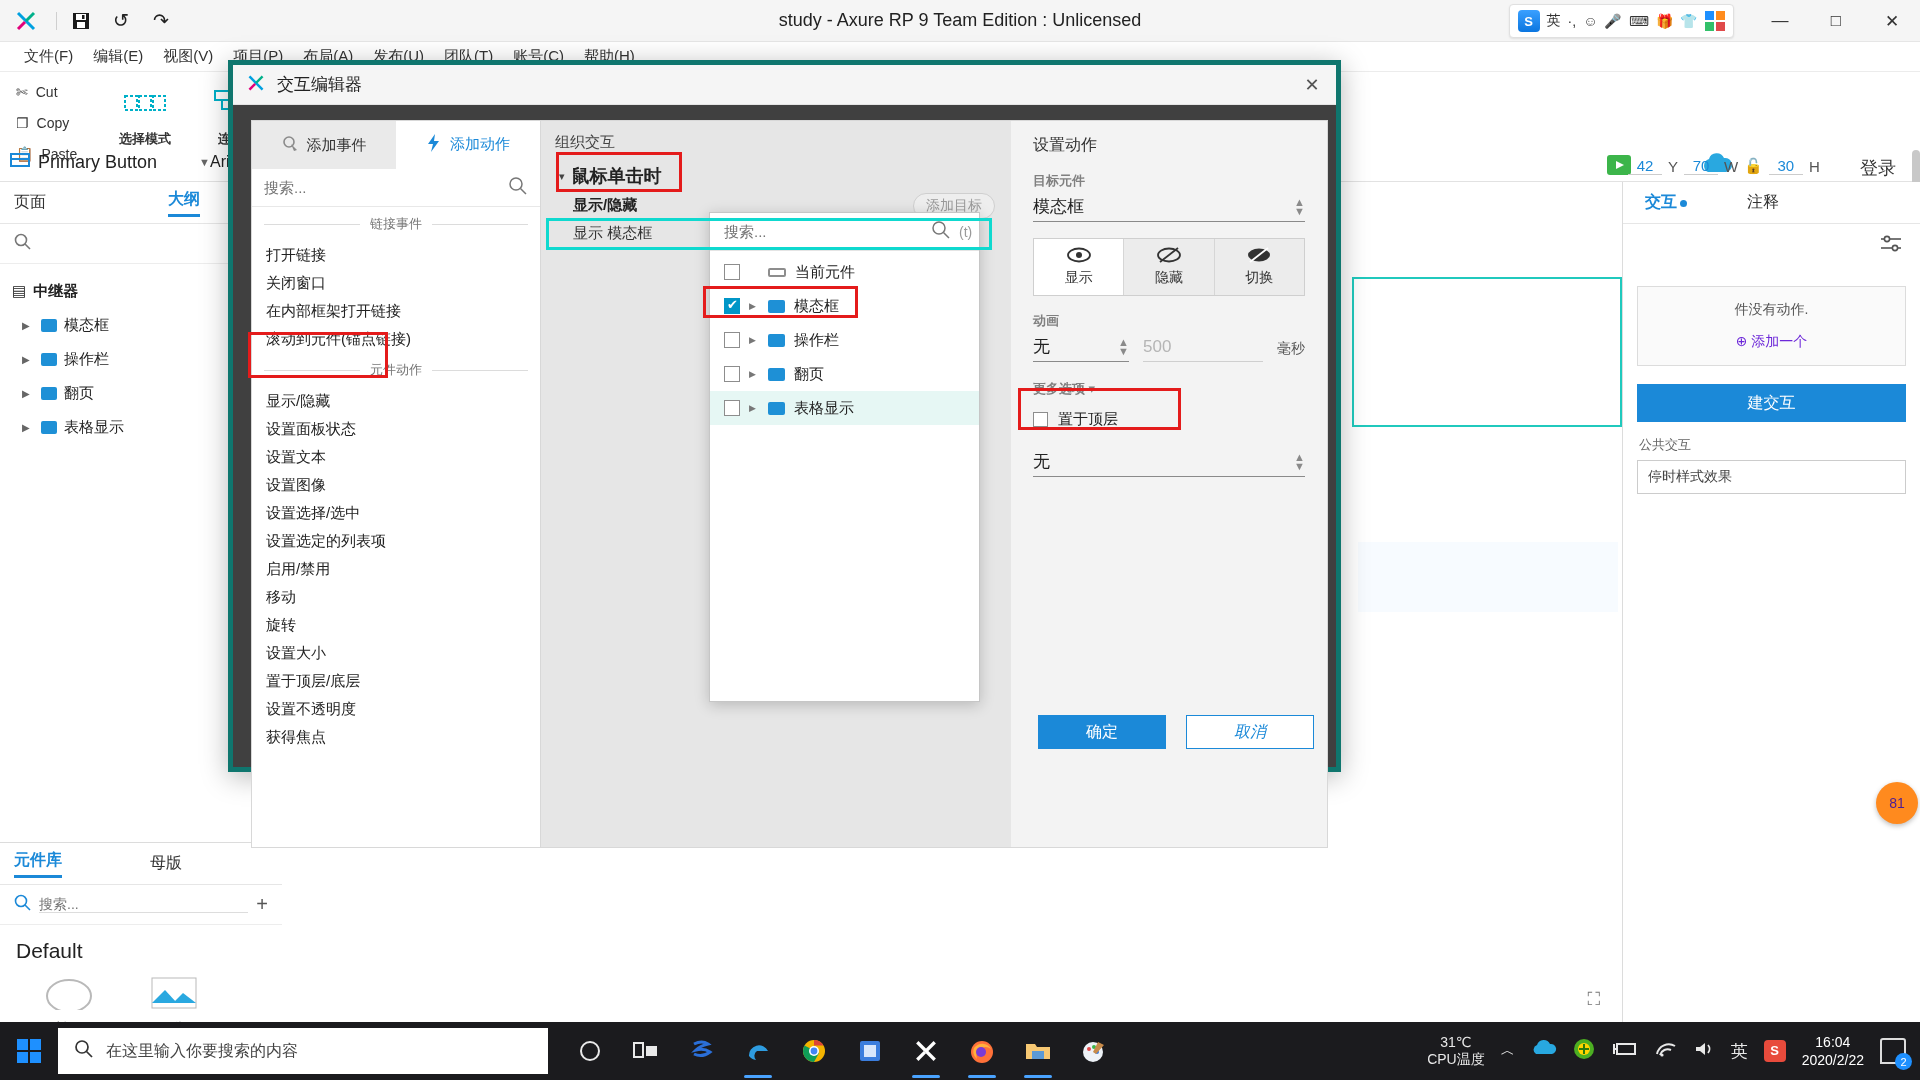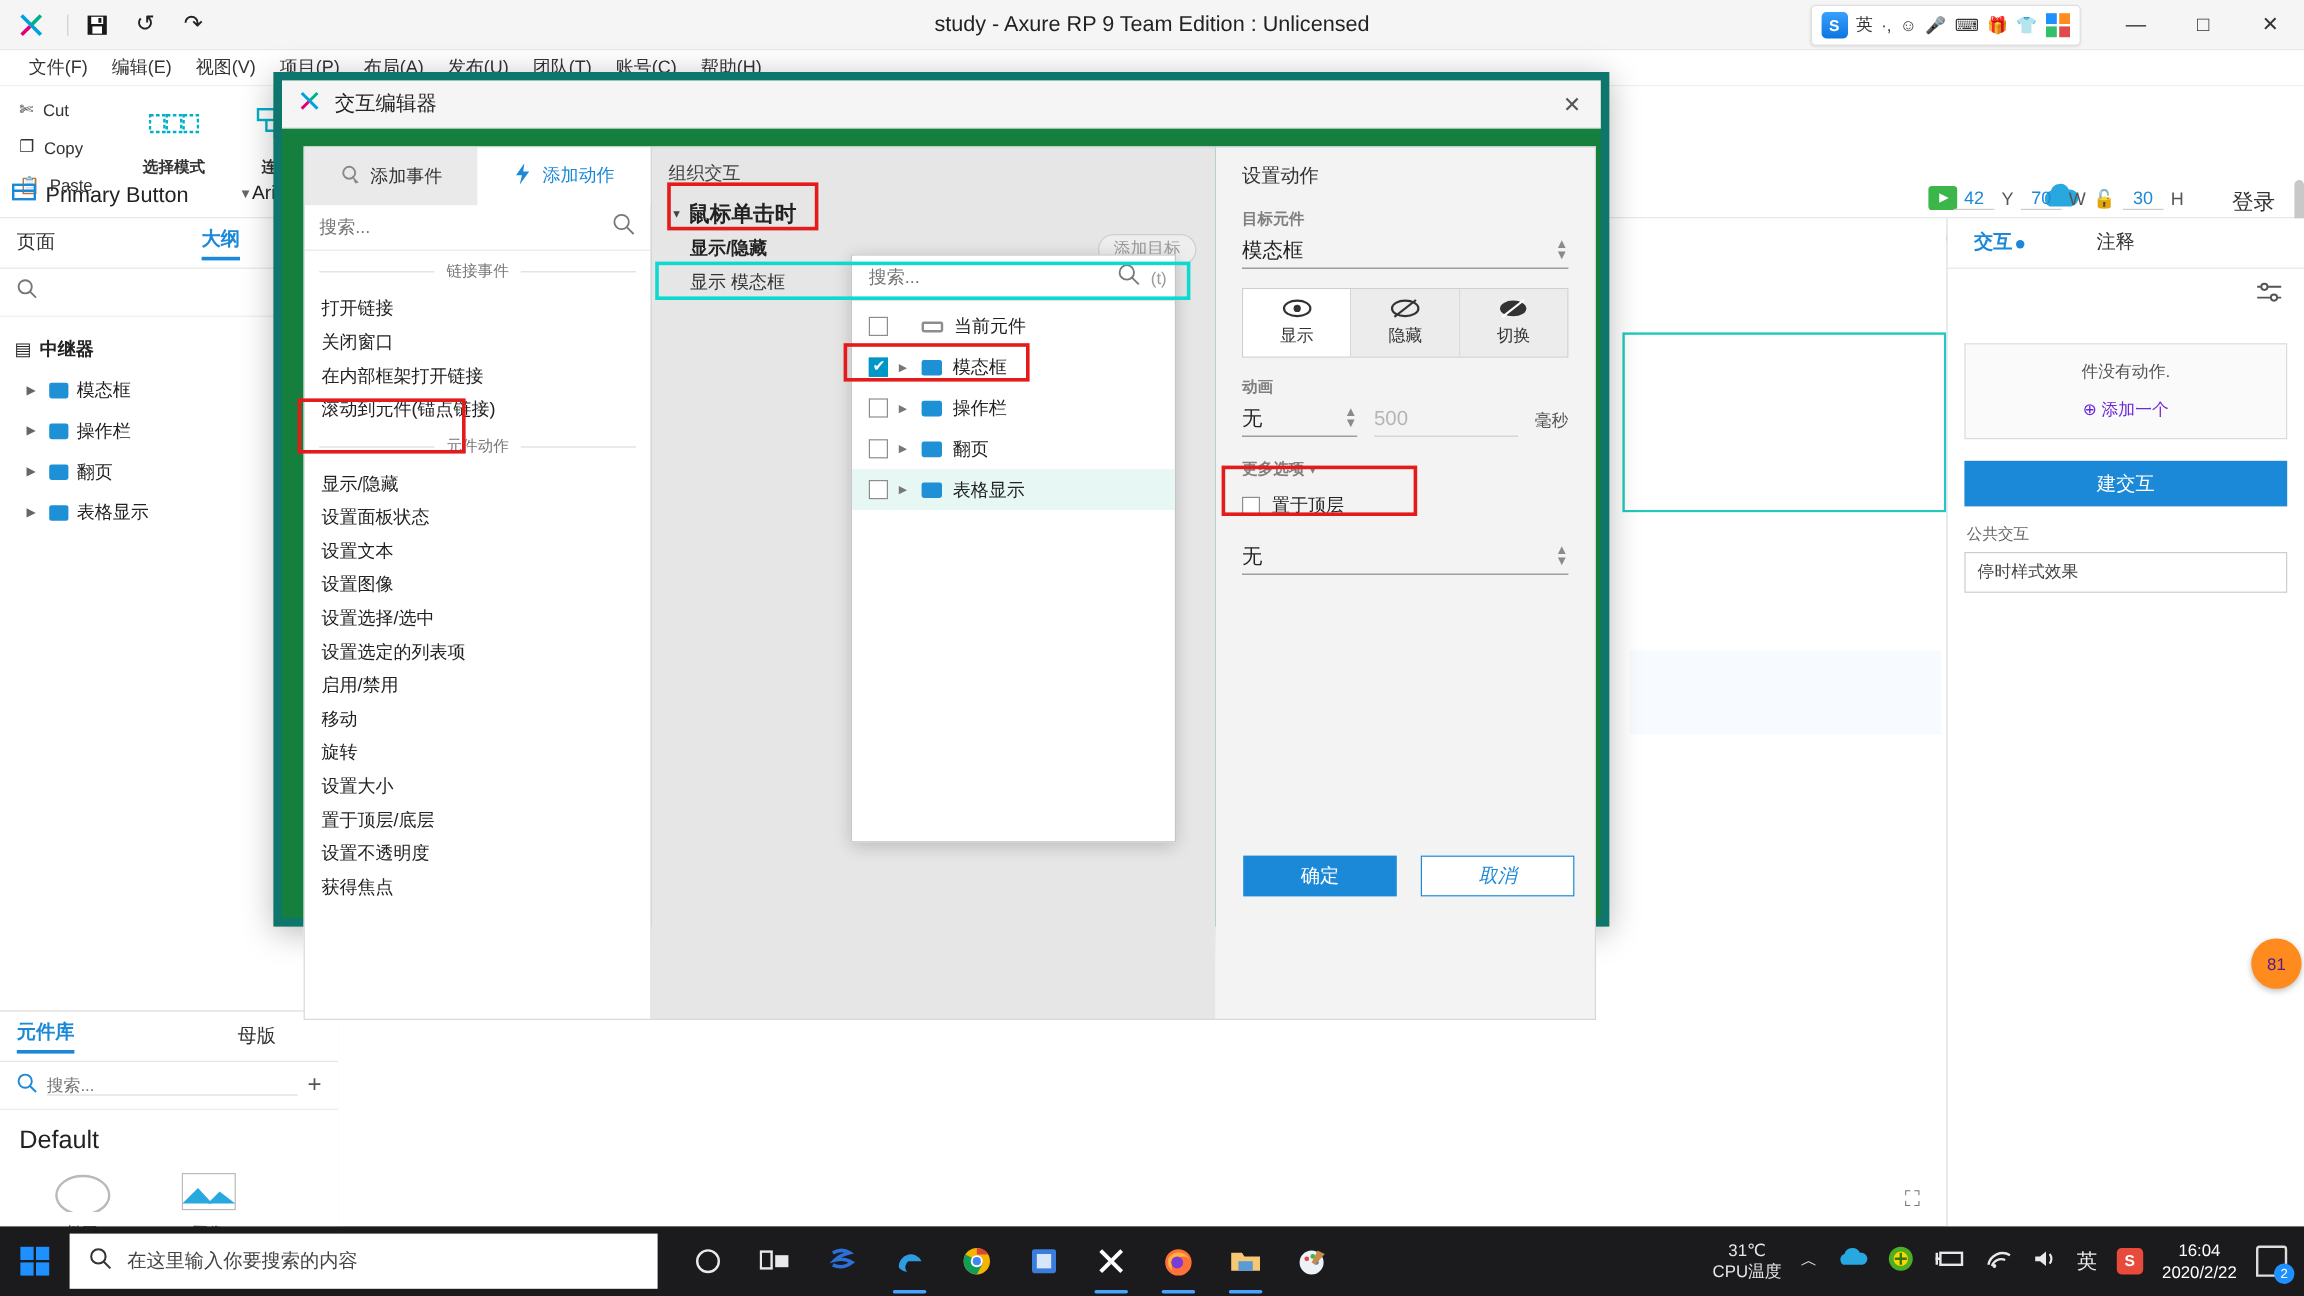--- a/index.html
+++ b/index.html
@@ -119,21 +119,21 @@
     background: #ff8a1e; color: #4c1d95; font-size: 14px; display: flex; align-items: center; justify-content: center;
     box-shadow: 0 2px 5px rgba(0,0,0,.25); }
   .login-area { position: absolute; right: 24px; top: 84px; font-size: 18px; color: #333; }
   .pv-share { position: absolute; right: 170px; top: 80px; display: flex; gap: 32px; }
   .pv-share .c { width: 66px; text-align: center; }
   .pv-share .cap { font-size: 13px; color: #333; margin-top: 2px; }
 
   
   .dlg {
     position: absolute; left: 228px; top: 60px; width: 1113px; height: 712px;
-    background: #15803d; border: 7px solid #0f766e; box-shadow: 0 5px 26px rgba(0,0,0,.28);
+    background: #404040; border: 5px solid #0f766e; box-shadow: 0 5px 26px rgba(0,0,0,.28);
   }
   .dlg-title { height: 40px; background: #f5f5f5; display: flex; align-items: center; padding: 0 14px; gap: 12px;
      border-bottom: 1px solid #e4e4e4; }
   .dlg-title .txt { font-size: 17px; color: #222; }
   .dlg-x { position: absolute; right: 10px; top: 8px; width: 28px; height: 24px; display: flex;
      align-items: center; justify-content: center; font-size: 18px; color: #555; }
 
   .dlg-body { position: absolute; left: 18px; top: 55px; width: 1077px; height: 728px; display: flex; }
   .col-left { width: 290px; background: #fff; border: 1px solid #d8d8d8; position: relative; }
   .lc-tabs { display: flex; height: 48px; }
@@ -408,21 +408,21 @@
       <div class="tree-row" style="padding-left:22px;">
         <span class="tri">▶</span>
         <span class="folder"></span>
         <span>表格显示</span>
       </div>
     </div>
 
     <div class="lib-pane">
       <div class="pane-head">
         <span class="t active">元件库</span>
-        <span class="t" style="margin-left:110px;">母版</span>
+        <span class="t" style="margin-left:62px;">母版</span>
       </div>
       <div class="search-row" style="gap:8px;">
         <span>
           <svg width="17" height="17">
               <circle cx="7" cy="7" r="5.5" fill="none" stroke="#1b89d8" stroke-width="1.6"></circle>
               <line x1="11" y1="11" x2="16" y2="16" stroke="#1b89d8" stroke-width="1.6"></line>
             </svg>
         </span>
         <input style="border-width: 0px 0px 1px; border-top-style: initial; border-right-style: initial; border-left-style: initial; border-top-color: initial; border-right-color: initial; border-left-color: initial; border-image: initial; outline: 0px; flex: 1 1 0%; font-size: 14px; color: rgb(153, 153, 153); font-family: &quot;Liberation Sans&quot;, sans-serif; border-bottom-style: solid; border-bottom-color: rgb(221, 221, 221);" placeholder="搜索...">
         <span style="font-size:20px;color:#555;">+</span>

